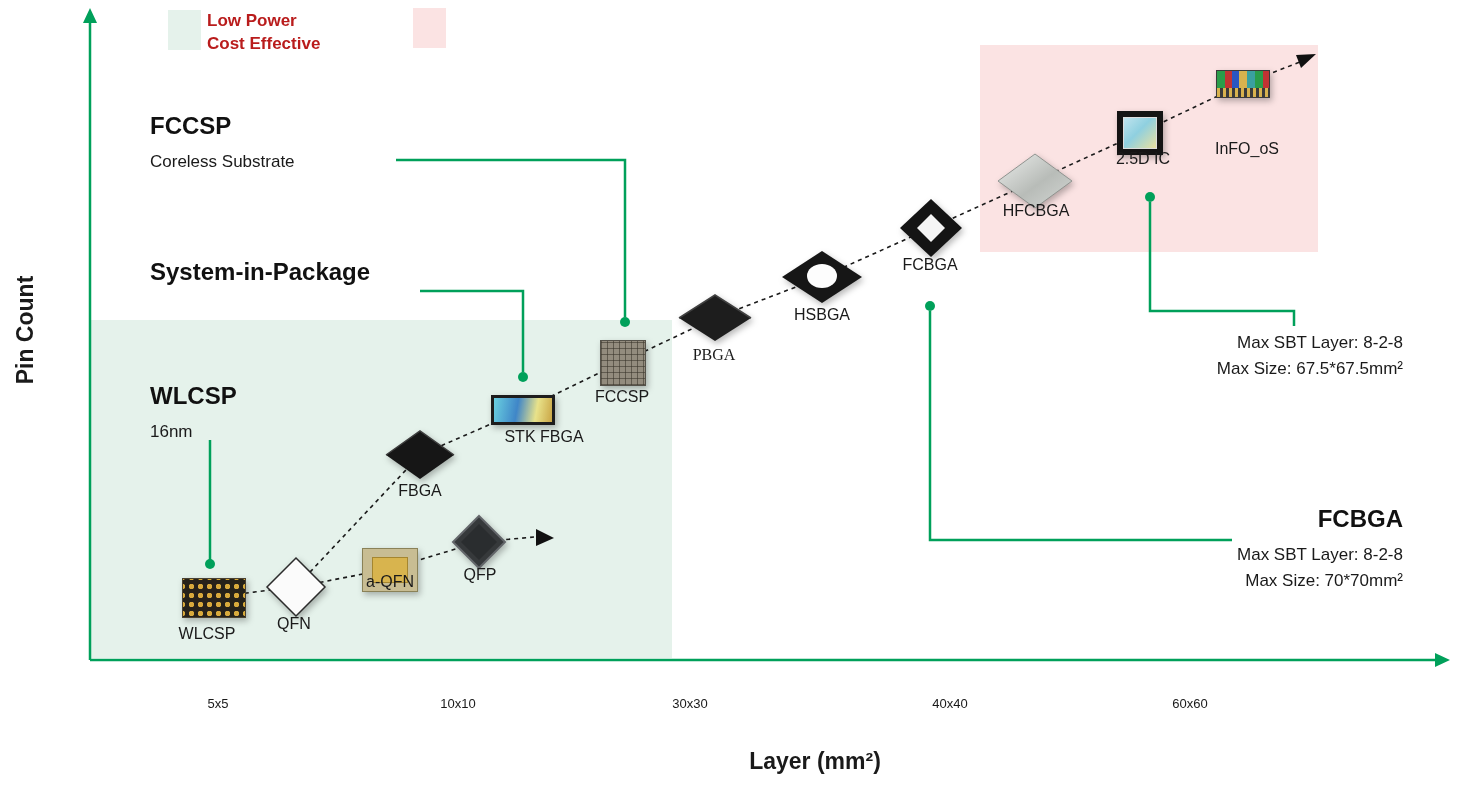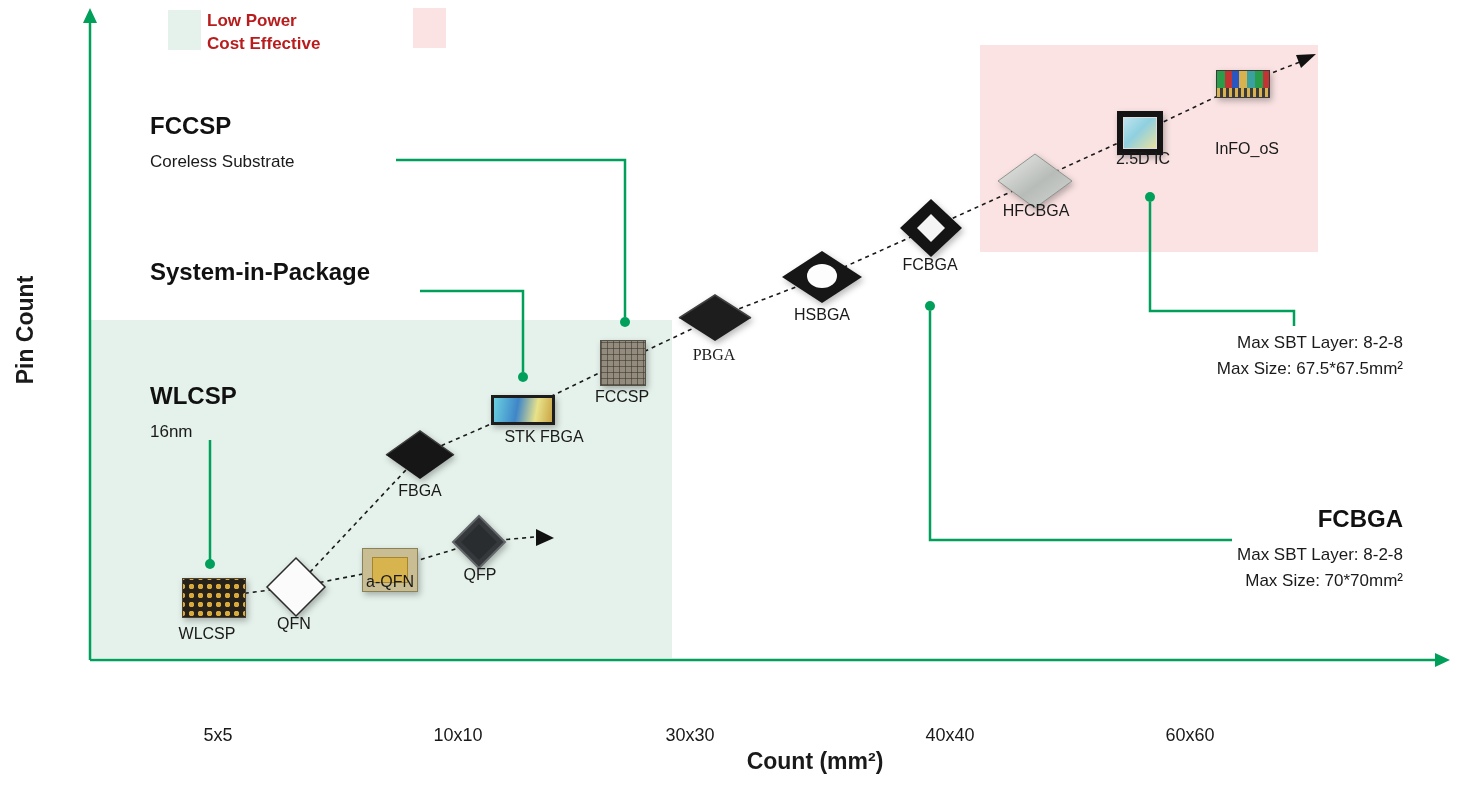--- a/index.html
+++ b/index.html
@@ -9,21 +9,21 @@
   }
   .region{position:absolute;}
   .region-green{left:90px;top:320px;width:582px;height:338px;background:#E5F2EB;}
   .region-pink{left:980px;top:45px;width:338px;height:207px;background:#FBE3E3;}
   svg.overlay{position:absolute;left:0;top:0;pointer-events:none;}
   .pkg{position:absolute;filter:drop-shadow(2px 3px 3px rgba(0,0,0,.28));}
   .pkg-label{
     position:absolute;font-size:16px;color:#1a1a1a;transform:translateX(-50%);
     white-space:nowrap;
   }
-  .tick{position:absolute;top:696px;font-size:18px;transform:translateX(-50%);white-space:nowrap;margin-top:29px;}
+  .tick{position:absolute;top:696px;font-size:13px;transform:translateX(-50%);white-space:nowrap;}
   .x-axis-label{position:absolute;left:815px;top:748px;transform:translateX(-50%);
     font-size:23px;font-weight:bold;white-space:nowrap;}
   .y-axis-label{position:absolute;left:25px;top:330px;transform:translate(-50%,-50%) rotate(-90deg);
     font-size:23px;font-weight:bold;white-space:nowrap;}
   .legend-swatch{position:absolute;width:33px;height:40px;}
   .legend-text{position:absolute;font-size:17px;font-weight:bold;line-height:1.35;white-space:nowrap;}
   .legend-text.green{color:#b91c1c;}
   .legend-text.red{color:#E60012;}
   .callout{position:absolute;white-space:nowrap;}
   .callout-title{font-size:24px;font-weight:bold;color:#111;margin-bottom:9px;}
@@ -219,16 +219,16 @@
     <div class="callout-line">Max SBT Layer: 8-2-8</div>
     <div class="callout-line">Max Size: 70*70mm²</div>
   </div>
 
   <div class="tick" style="left:218px;">5x5</div>
   <div class="tick" style="left:458px;">10x10</div>
   <div class="tick" style="left:690px;">30x30</div>
   <div class="tick" style="left:950px;">40x40</div>
   <div class="tick" style="left:1190px;text-align:center;">60x60</div>
 
-  <div class="x-axis-label">Count (mm²)</div>
+  <div class="x-axis-label">Layer (mm²)</div>
   <div class="y-axis-label">Pin Count</div>
 
 </div>
 
 </body></html>

